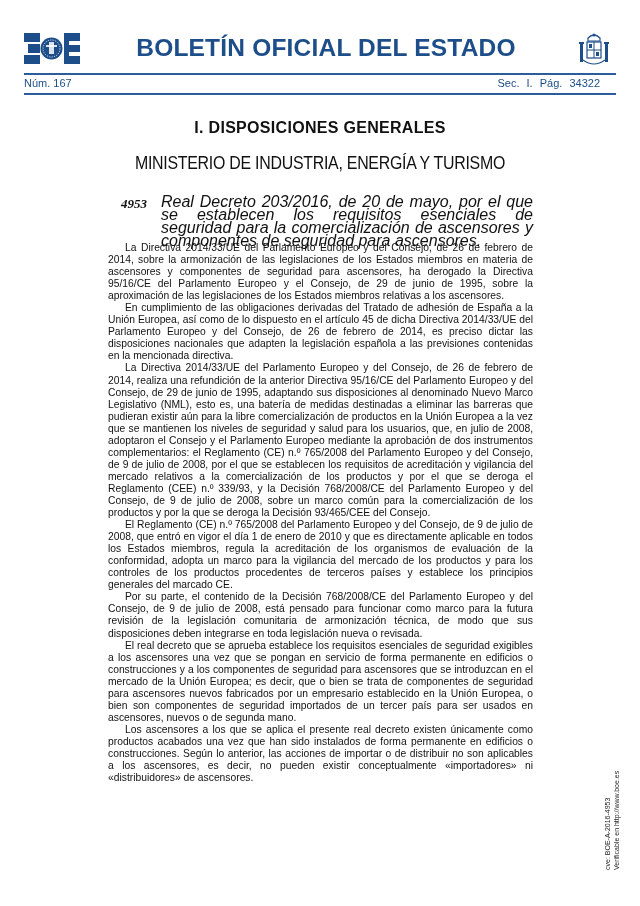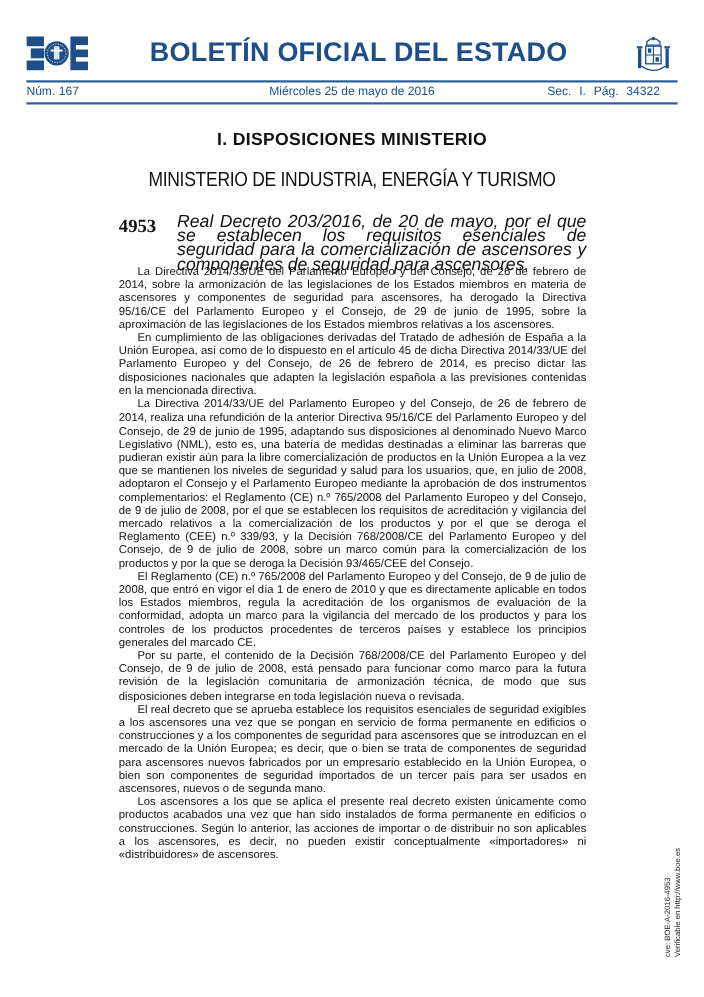--- a/index.html
+++ b/index.html
@@ -7,21 +7,21 @@
   .logo { position:absolute; left:24px; top:33px; width:56px; height:31px; }
   .site-title { position:absolute; left:0; right:0; top:34px; text-align:center; font-family:"Liberation Sans", sans-serif; font-weight:bold; font-size:24.5px; color:#1d4e89; letter-spacing:0.2px; padding-left:12px; }
   .coat { position:absolute; left:578px; top:32px; width:32px; height:36px; }
   .rule { position:absolute; left:24px; width:592px; height:2px; background:#2a5d99; }
   .meta-row { position:absolute; left:24px; width:592px; top:77px; height:14px; font-size:11px; color:#1d4e89; }
   .meta-left { position:absolute; left:0; top:0; }
   .meta-center { position:absolute; left:0; right:0; text-align:center; top:0; }
   .meta-right { position:absolute; right:16px; top:0; word-spacing:4px; }
   .section-title { position:absolute; left:0; right:0; top:119px; text-align:center; font-weight:bold; font-size:16px; color:#111; letter-spacing:0.3px; }
   .ministry { position:absolute; left:0; right:0; top:152px; text-align:center; font-size:18.5px; color:#111; transform:scaleX(0.86); transform-origin:center; letter-spacing:-0.3px; }
-  .dispo-num { position:absolute; left:108px; top:196px; font-weight:bold; font-size:17px; font-family:"Liberation Serif", serif; }
+  .dispo-num { position:absolute; left:121px; top:196px; font-weight:bold; font-size:13px; font-family:"Liberation Serif", serif;font-style:italic; }
   .dispo-title { position:absolute; left:161px; top:195px; width:372px; font-style:italic; font-size:16px; line-height:13px; text-align:justify; text-align-last:left; color:#111; }
   .body { position:absolute; left:108px; top:242px; width:425px; font-size:10.3px; line-height:12.05px; text-align:justify; color:#111; }
   .body p { margin:0; text-indent:17px; }
   .side-note { position:absolute; left:603px; top:870px; width:200px; transform:rotate(-90deg); transform-origin:0 0; font-size:7px; line-height:9px; color:#222; }
 </style>
 </head>
 <body>
 
 <svg class="logo" viewBox="0 0 56 31">
 
@@ -53,27 +53,26 @@
   <rect x="27" y="12" width="3" height="18" fill="#1d4e89"></rect>
   <path d="M5 28 Q16 36 27 28" fill="none" stroke="#1d4e89" stroke-width="1.2"></path>
   <rect x="1" y="10" width="5" height="2" fill="#1d4e89"></rect>
   <rect x="26" y="10" width="5" height="2" fill="#1d4e89"></rect>
 </svg>
 
 <div class="rule" style="top:73px;"></div>
 
 <div class="meta-row">
   <span class="meta-left">Núm. 167</span>
-  <span class="meta-center">Miércoles 25 de mayo de 2016</span>
   <span class="meta-right">Sec. I.  Pág. 34322</span>
 </div>
 
 <div class="rule" style="top:93px;"></div>
 
-<div class="section-title">I. DISPOSICIONES MINISTERIO</div>
+<div class="section-title">I. DISPOSICIONES GENERALES</div>
 <div class="ministry">MINISTERIO DE INDUSTRIA, ENERGÍA Y TURISMO</div>
 
 <div class="dispo-num">4953</div>
 <div class="dispo-title">Real Decreto 203/2016, de 20 de mayo, por el que se establecen los requisitos esenciales de seguridad para la comercialización de ascensores y componentes de seguridad para ascensores.</div>
 
 <div class="body">
   <p>La Directiva 2014/33/UE del Parlamento Europeo y del Consejo, de 26 de febrero de 2014, sobre la armonización de las legislaciones de los Estados miembros en materia de ascensores y componentes de seguridad para ascensores, ha derogado la Directiva 95/16/CE del Parlamento Europeo y el Consejo, de 29 de junio de 1995, sobre la aproximación de las legislaciones de los Estados miembros relativas a los ascensores.</p>
   <p>En cumplimiento de las obligaciones derivadas del Tratado de adhesión de España a la Unión Europea, así como de lo dispuesto en el artículo 45 de dicha Directiva 2014/33/UE del Parlamento Europeo y del Consejo, de 26 de febrero de 2014, es preciso dictar las disposiciones nacionales que adapten la legislación española a las previsiones contenidas en la mencionada directiva.</p>
   <p>La Directiva 2014/33/UE del Parlamento Europeo y del Consejo, de 26 de febrero de 2014, realiza una refundición de la anterior Directiva 95/16/CE del Parlamento Europeo y del Consejo, de 29 de junio de 1995, adaptando sus disposiciones al denominado Nuevo Marco Legislativo (NML), esto es, una batería de medidas destinadas a eliminar las barreras que pudieran existir aún para la libre comercialización de productos en la Unión Europea a la vez que se mantienen los niveles de seguridad y salud para los usuarios, que, en julio de 2008, adoptaron el Consejo y el Parlamento Europeo mediante la aprobación de dos instrumentos complementarios: el Reglamento (CE) n.º 765/2008 del Parlamento Europeo y del Consejo, de 9 de julio de 2008, por el que se establecen los requisitos de acreditación y vigilancia del mercado relativos a la comercialización de los productos y por el que se deroga el Reglamento (CEE) n.º 339/93, y la Decisión 768/2008/CE del Parlamento Europeo y del Consejo, de 9 de julio de 2008, sobre un marco común para la comercialización de los productos y por la que se deroga la Decisión 93/465/CEE del Consejo.</p>
   <p>El Reglamento (CE) n.º 765/2008 del Parlamento Europeo y del Consejo, de 9 de julio de 2008, que entró en vigor el día 1 de enero de 2010 y que es directamente aplicable en todos los Estados miembros, regula la acreditación de los organismos de evaluación de la conformidad, adopta un marco para la vigilancia del mercado de los productos y para los controles de los productos procedentes de terceros países y establece los principios generales del marcado CE.</p>

